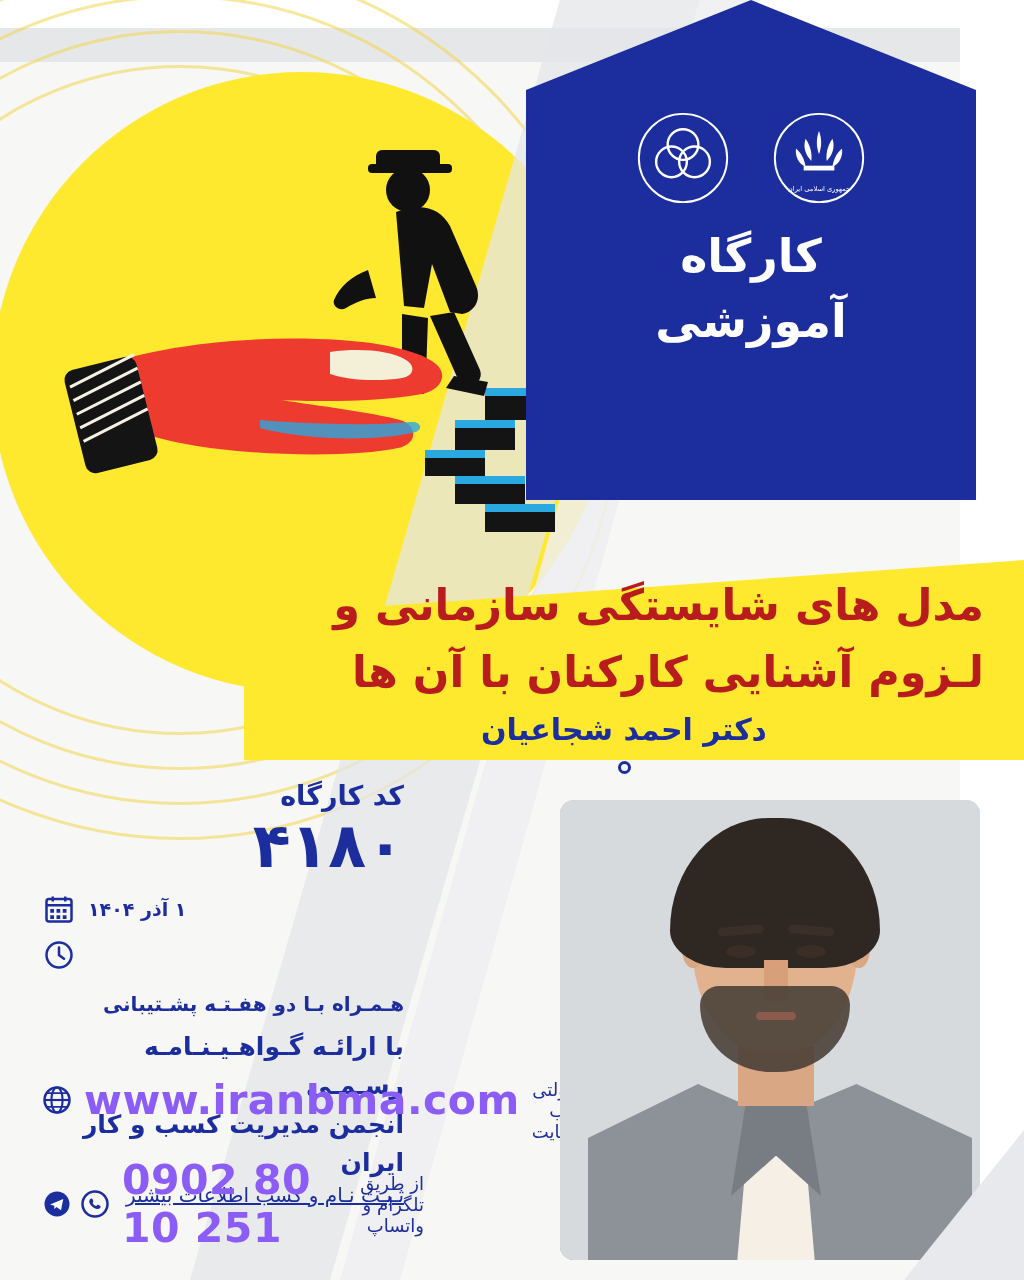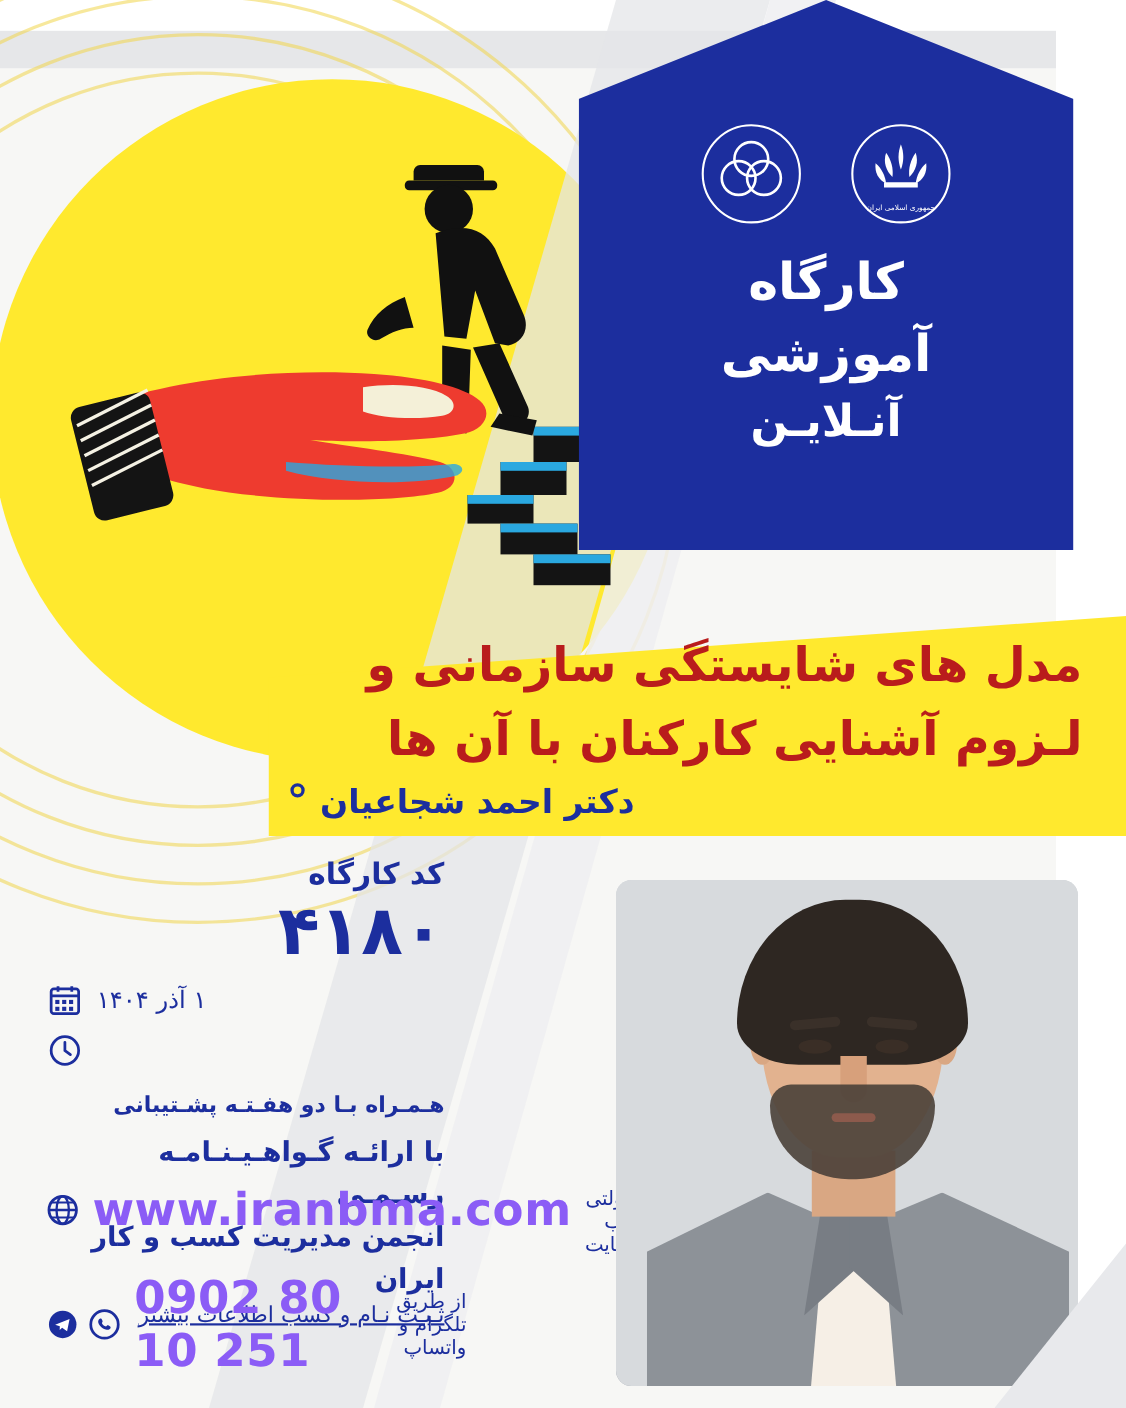--- a/index.html
+++ b/index.html
@@ -100,21 +100,21 @@
     font-size: 43px;
     line-height: 1.55;
   }
   .speaker {
     position: absolute;
     right: 40px; top: 712px;
     width: 720px; text-align: right;
   }
   .speaker .name {
     color: #1c2e9e; font-weight: bold; font-size: 30px;
-    display: flex; justify-content: flex-end; gap: 14px;
+    display: flex; justify-content: flex-end; align-items: center; gap: 14px; flex-direction: column;
   }
   .speaker .role {
     color: #23232b; font-size: 21px; margin-top: 10px;
     display: flex; justify-content: flex-end; align-items: center; gap: 14px;
   }
   .bullet-o {
     display: inline-block; width: 13px; height: 13px; border-radius: 50%;
     border: 3px solid #1c2e9e;
   }
   .bullet-dot {
@@ -129,21 +129,21 @@
     width: 360px;
     text-align: right;
     color: #1c2e9e;
   }
   .code-label { font-size: 27px; font-weight: bold; letter-spacing: .5px; }
   .code-num { font-size: 62px; font-weight: bold; line-height: 1.05; margin-top: 2px; letter-spacing: 2px;}
   .row-ic {
     display: flex; justify-content: flex-end; align-items: center;
     gap: 14px; margin-top: 16px;
   }
-  .row-ic .txt { font-size: 22px; font-weight: normal; }
+  .row-ic .txt { font-size: 19px; font-weight: bold; }
   .ico { width: 30px; height: 30px; flex: 0 0 30px; }
 
   .support { margin-top: 22px; font-size: 20px; letter-spacing: 2px; font-weight: 600; }
   .cert { margin-top: 12px; font-size: 25px; font-weight: bold; line-height: 1.55; letter-spacing: 1px; }
   .register { font-size: 20px; letter-spacing: 2px; text-decoration: underline; }
 
   
   .contact {
     position: absolute;
     right: 600px; bottom: 28px; width: 382px;
@@ -305,21 +305,20 @@
           <circle cx="50" cy="50" r="46" fill="none" stroke="#ffffff" stroke-width="2"></circle>
           <circle cx="50" cy="36" r="16" fill="none" stroke="#ffffff" stroke-width="2.5"></circle>
           <circle cx="38" cy="54" r="16" fill="none" stroke="#ffffff" stroke-width="2.5"></circle>
           <circle cx="62" cy="54" r="16" fill="none" stroke="#ffffff" stroke-width="2.5"></circle>
         </svg>
       </div>
     </div>
     <div class="banner-title">
       <div>کارگاه</div>
       <div>آموزشی</div>
-      <div class="l3">آنـلایـن</div>
     </div>
   </div>
 
   <div class="yellow-band"></div>
   <div class="headline">
     <div>مدل های شایستگی سازمانی و</div>
     <div>لـزوم آشنایی کارکنان با آن ها</div>
   </div>
 
   <div class="speaker">

